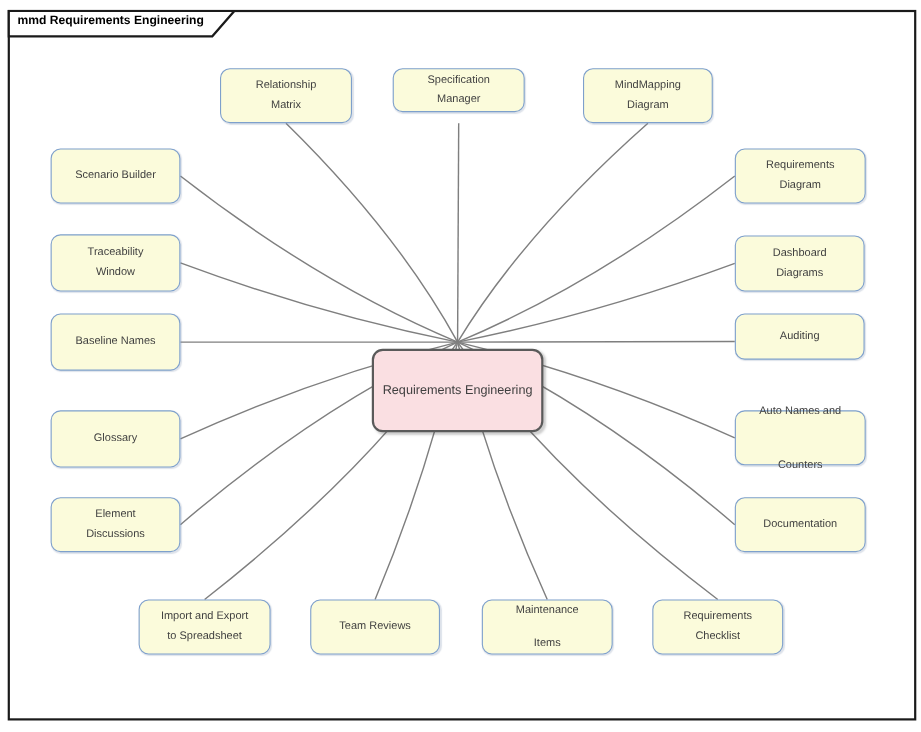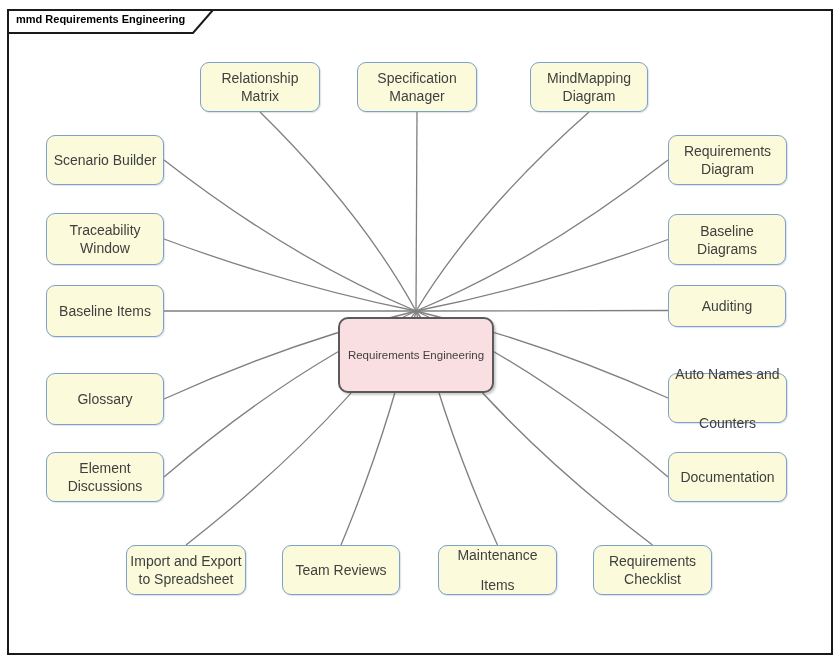--- a/index.html
+++ b/index.html
@@ -13,21 +13,21 @@
   #stage { position: absolute; left: 0; top: 0; width: 837px; height: 665px; }
   #connector-layer { position: absolute; left: 0; top: 0; width: 837px; height: 665px; }
   .node {
     position: absolute;
     box-sizing: border-box;
     display: flex;
     flex-direction: column;
     align-items: center;
     justify-content: center;
     text-align: center;
-    font-size: 14px;
+    font-size: 10px;
     line-height: 18px;
     color: #3F3F3F;
     border-radius: 9px;
     background: var(--node-fill);
     border: 1.5px solid var(--node-border);
     box-shadow: 1px 1px 1px rgba(120, 140, 170, 0.25);
     cursor: default;
   }
   .node.center {
     background: var(--center-fill);
@@ -69,51 +69,51 @@
       <path d="M416 311 Q389.75 428 341 545" fill="none" stroke="#7F7F7F" stroke-width="1.3"></path>
       <path d="M416 311 Q444.525 428 497.5 545" fill="none" stroke="#7F7F7F" stroke-width="1.3"></path>
       <path d="M416 311 Q498.775 428 652.5 545" fill="none" stroke="#7F7F7F" stroke-width="1.3"></path>
     </svg>
   <div id="frame-title">mmd Requirements Engineering</div>
   <div id="nodes">
       <div class="node" style="left: 200px; top: 62px; width: 120px; height: 50px;">
         <div>Relationship</div>
         <div>Matrix</div>
       </div>
-      <div class="node" style="left: 357px; top: 62px; width: 120px; height: 50px;">
+      <div class="node" style="left: 357px; top: 62px; width: 120px; height: 40px;">
         <div>Specification</div>
         <div>Manager</div>
       </div>
       <div class="node" style="left: 530px; top: 62px; width: 118px; height: 50px;">
         <div>MindMapping</div>
         <div>Diagram</div>
       </div>
       <div class="node" style="left: 46px; top: 135px; width: 118px; height: 50px;">
         <div>Scenario Builder</div>
       </div>
       <div class="node" style="left: 46px; top: 213px; width: 118px; height: 52px;">
         <div>Traceability</div>
         <div>Window</div>
       </div>
       <div class="node" style="left: 46px; top: 285px; width: 118px; height: 52px;">
-        <div>Baseline Items</div>
+        <div>Baseline Names</div>
       </div>
       <div class="node" style="left: 46px; top: 373px; width: 118px; height: 52px;">
         <div>Glossary</div>
       </div>
       <div class="node" style="left: 46px; top: 452px; width: 118px; height: 50px;">
         <div>Element</div>
         <div>Discussions</div>
       </div>
       <div class="node" style="left: 668px; top: 135px; width: 119px; height: 50px;">
         <div>Requirements</div>
         <div>Diagram</div>
       </div>
       <div class="node" style="left: 668px; top: 214px; width: 118px; height: 51px;">
-        <div>Baseline</div>
+        <div>Dashboard</div>
         <div>Diagrams</div>
       </div>
       <div class="node" style="left: 668px; top: 285px; width: 118px; height: 42px;">
         <div>Auditing</div>
       </div>
       <div class="node" style="left: 668px; top: 373px; width: 119px; height: 50px; gap: 31px;">
         <div>Auto Names and</div>
         <div>Counters</div>
       </div>
       <div class="node" style="left: 668px; top: 452px; width: 119px; height: 50px;">

